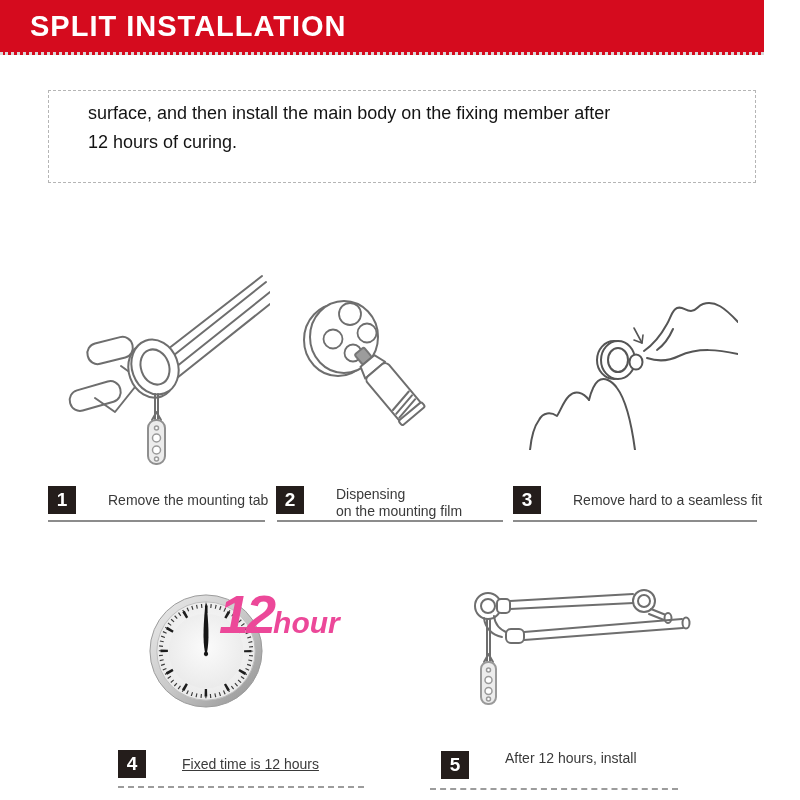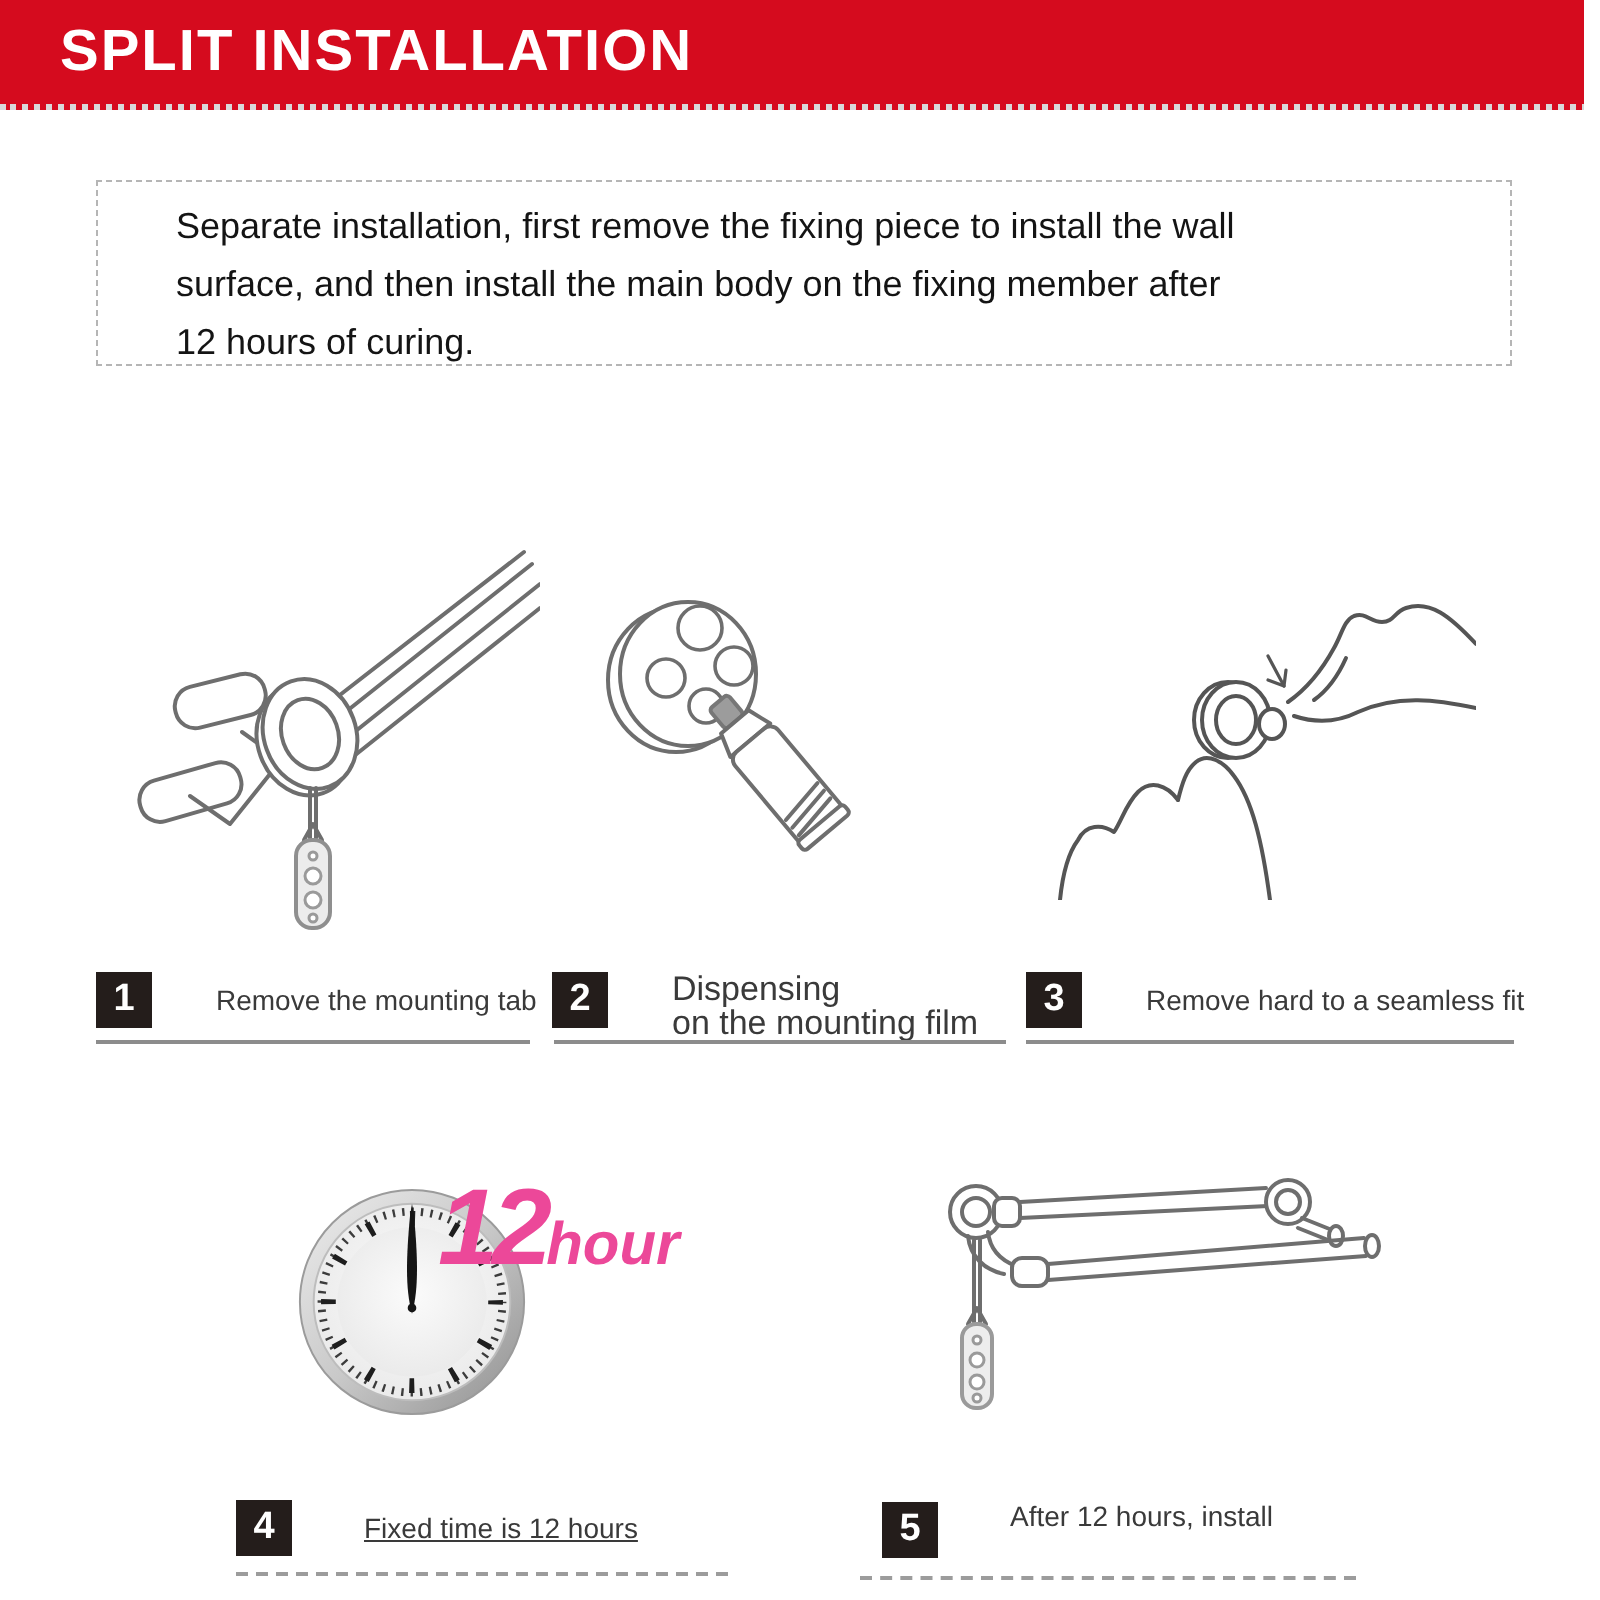--- a/index.html
+++ b/index.html
@@ -1,17 +1,17 @@
 <!DOCTYPE html>
 <html><head>
 <meta charset="utf-8">
 <style>
   html,body{margin:0;padding:0;background:#fff;}
   #page{position:relative;width:764px;height:800px;background:#ffffff;overflow:hidden;
-        font-family:"Liberation Sans","DejaVu Sans",sans-serif;padding-left:28px;}
+        font-family:"Liberation Sans","DejaVu Sans",sans-serif;}
 
   
   .banner{position:absolute;left:0;top:0;width:800px;height:52px;background:#d50b1e;
           border-bottom:3px dotted #d9d9d9;}
   .banner-title{position:absolute;left:30px;top:0;line-height:52px;color:#ffffff;
           font-size:29px;font-weight:bold;letter-spacing:1px;white-space:nowrap;}
 
   
   .intro-box{position:absolute;left:48px;top:90px;width:708px;height:93px;
           border:1px dashed #b5b5b5;box-sizing:border-box;padding:8px 0 0 39px;}
@@ -19,42 +19,41 @@
 
   
   .illus{position:absolute;}
   svg{display:block;}
 
   
   .step-square{position:absolute;width:28px;height:28px;background:#241d1b;color:#fff;
           font-size:19px;font-weight:bold;text-align:center;line-height:28px;}
   .step-label{position:absolute;color:#3a3a3a;font-size:14px;white-space:nowrap;margin-left:24px;}
   .lh28{line-height:28px;}
-  .two-line{font-size:17px;line-height:17px;padding-top:2px;}
+  .two-line{font-size:14px;line-height:17px;padding-top:2px;}
   .two-line-b{font-size:14px;line-height:19px;}
   .divider-solid{position:absolute;height:2px;background:#8c8c8c;}
   .divider-dashed{position:absolute;height:0;border-top:2px dashed #9c9c9c;}
 
   
   .hour-text{position:absolute;left:219px;top:583px;color:#ec4899;font-style:italic;
           font-weight:bold;white-space:nowrap;z-index:5;}
   .hour-num{font-size:54px;letter-spacing:-3px;}
   .hour-unit{font-size:30px;letter-spacing:0px;}
 </style>
 </head>
 <body>
 
 <div id="page">
 
   <div class="banner">
     <div class="banner-title">SPLIT INSTALLATION</div>
   </div>
 
   <div class="intro-box">
-    <div class="intro-line">Separate installation, first remove the fixing piece to install the wall</div>
     <div class="intro-line">surface, and then install the main body on the fixing member after</div>
     <div class="intro-line">12 hours of curing.</div>
   </div>
 
   <div class="illus" style="left:55px;top:270px;">
     <svg width="215" height="205" viewBox="0 0 215 205" fill="none" stroke="#6e6e6e" stroke-width="2" stroke-linecap="round" stroke-linejoin="round">
 
       <line x1="104" y1="86" x2="207" y2="6"></line>
       <line x1="109" y1="93" x2="211" y2="12"></line>
       <line x1="116" y1="101" x2="215" y2="22"></line>

